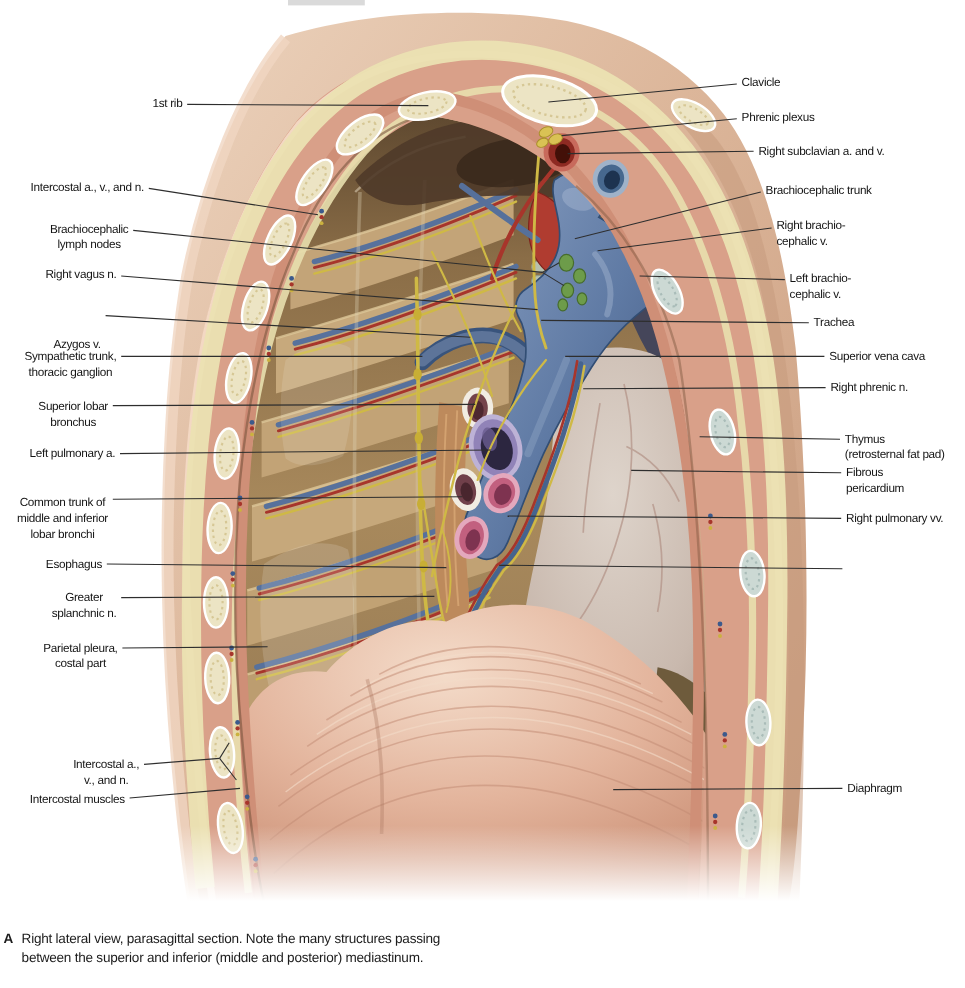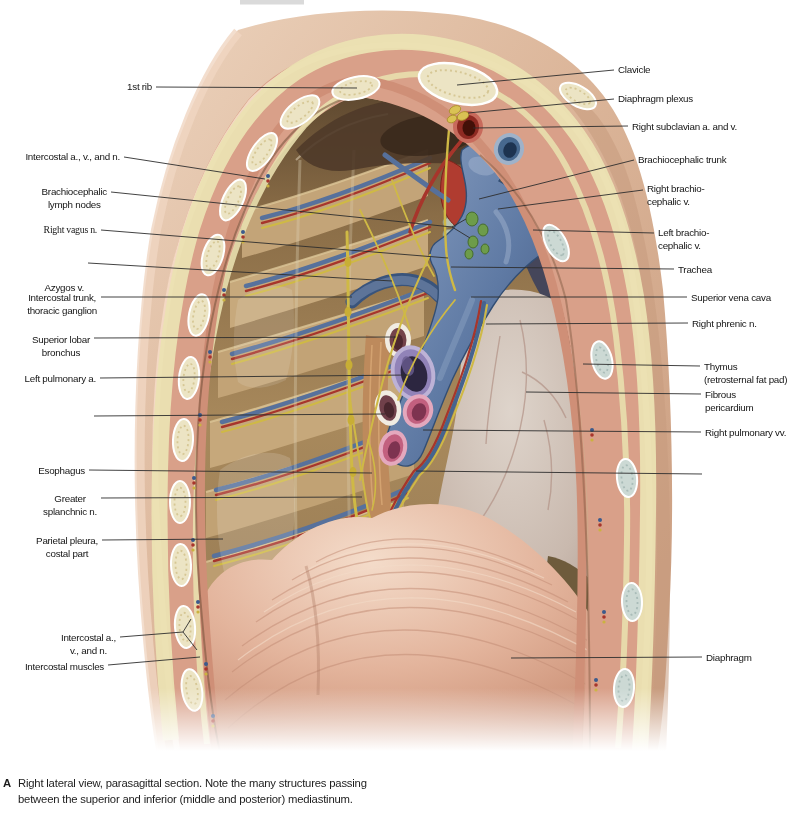--- a/index.html
+++ b/index.html
@@ -435,37 +435,40 @@
         <polyline points="702,474 416,471"></polyline>
         <polyline points="702,657 511,658"></polyline>
       </g>
 </svg>
 
 <div id="labels-layer">
       <div class="label left" style="top: 79.5px; right: 652px;">1st rib</div>
       <div class="label left" style="top: 149.5px; right: 684px;">Intercostal a., v., and n.</div>
       <div class="label left" style="top: 184.5px; right: 697px;">Brachiocephalic
 lymph nodes</div>
-      <div class="label left" style="top: 222.5px; right: 707px; font-family: Liberation Serif, serif;">Right vagus n.</div>
+      <div class="label left" style="top: 222.5px; right: 707px;">Right vagus n.</div>
       <div class="label left" style="top: 256.5px; right: 720px; margin-top: 24px;">Azygos v.</div>
-      <div class="label left" style="top: 290.5px; right: 707px;">Intercostal trunk,
+      <div class="label left" style="top: 290.5px; right: 707px;">Sympathetic trunk,
 thoracic ganglion</div>
       <div class="label left" style="top: 332.5px; right: 714px;">Superior lobar
 bronchus</div>
       <div class="label left" style="top: 371.5px; right: 708px;">Left pulmonary a.</div>
+      <div class="label left" style="top: 412.5px; right: 714px;">Common trunk of
+middle and inferior
+lobar bronchi</div>
       <div class="label left" style="top: 463.5px; right: 719px;">Esophagus</div>
       <div class="label left" style="top: 491.5px; right: 707px;">Greater
 splanchnic n.</div>
       <div class="label left" style="top: 533.5px; right: 706px;">Parietal pleura,
 costal part</div>
       <div class="label left" style="top: 630.5px; right: 688px;">Intercostal a.,
 v., and n.</div>
       <div class="label left" style="top: 659.5px; right: 700px; text-align: center;">Intercostal muscles</div>
       <div class="label right" style="top: 62.5px; left: 618px;">Clavicle</div>
-      <div class="label right" style="top: 91.5px; left: 618px;">Diaphragm plexus</div>
+      <div class="label right" style="top: 91.5px; left: 618px;">Phrenic plexus</div>
       <div class="label right" style="top: 119.5px; left: 632px;">Right subclavian a. and v.</div>
       <div class="label right" style="top: 152.5px; left: 638px;">Brachiocephalic trunk</div>
       <div class="label right" style="top: 181.5px; left: 647px;">Right brachio-
 cephalic v.</div>
       <div class="label right" style="top: 225.5px; left: 658px;">Left brachio-
 cephalic v.</div>
       <div class="label right" style="top: 262.5px; left: 678px;">Trachea</div>
       <div class="label right" style="top: 290.5px; left: 691px;">Superior vena cava</div>
       <div class="label right" style="top: 316.5px; left: 692px;">Right phrenic n.</div>
       <div class="label right" style="top: 359.5px; left: 704px;">Thymus

